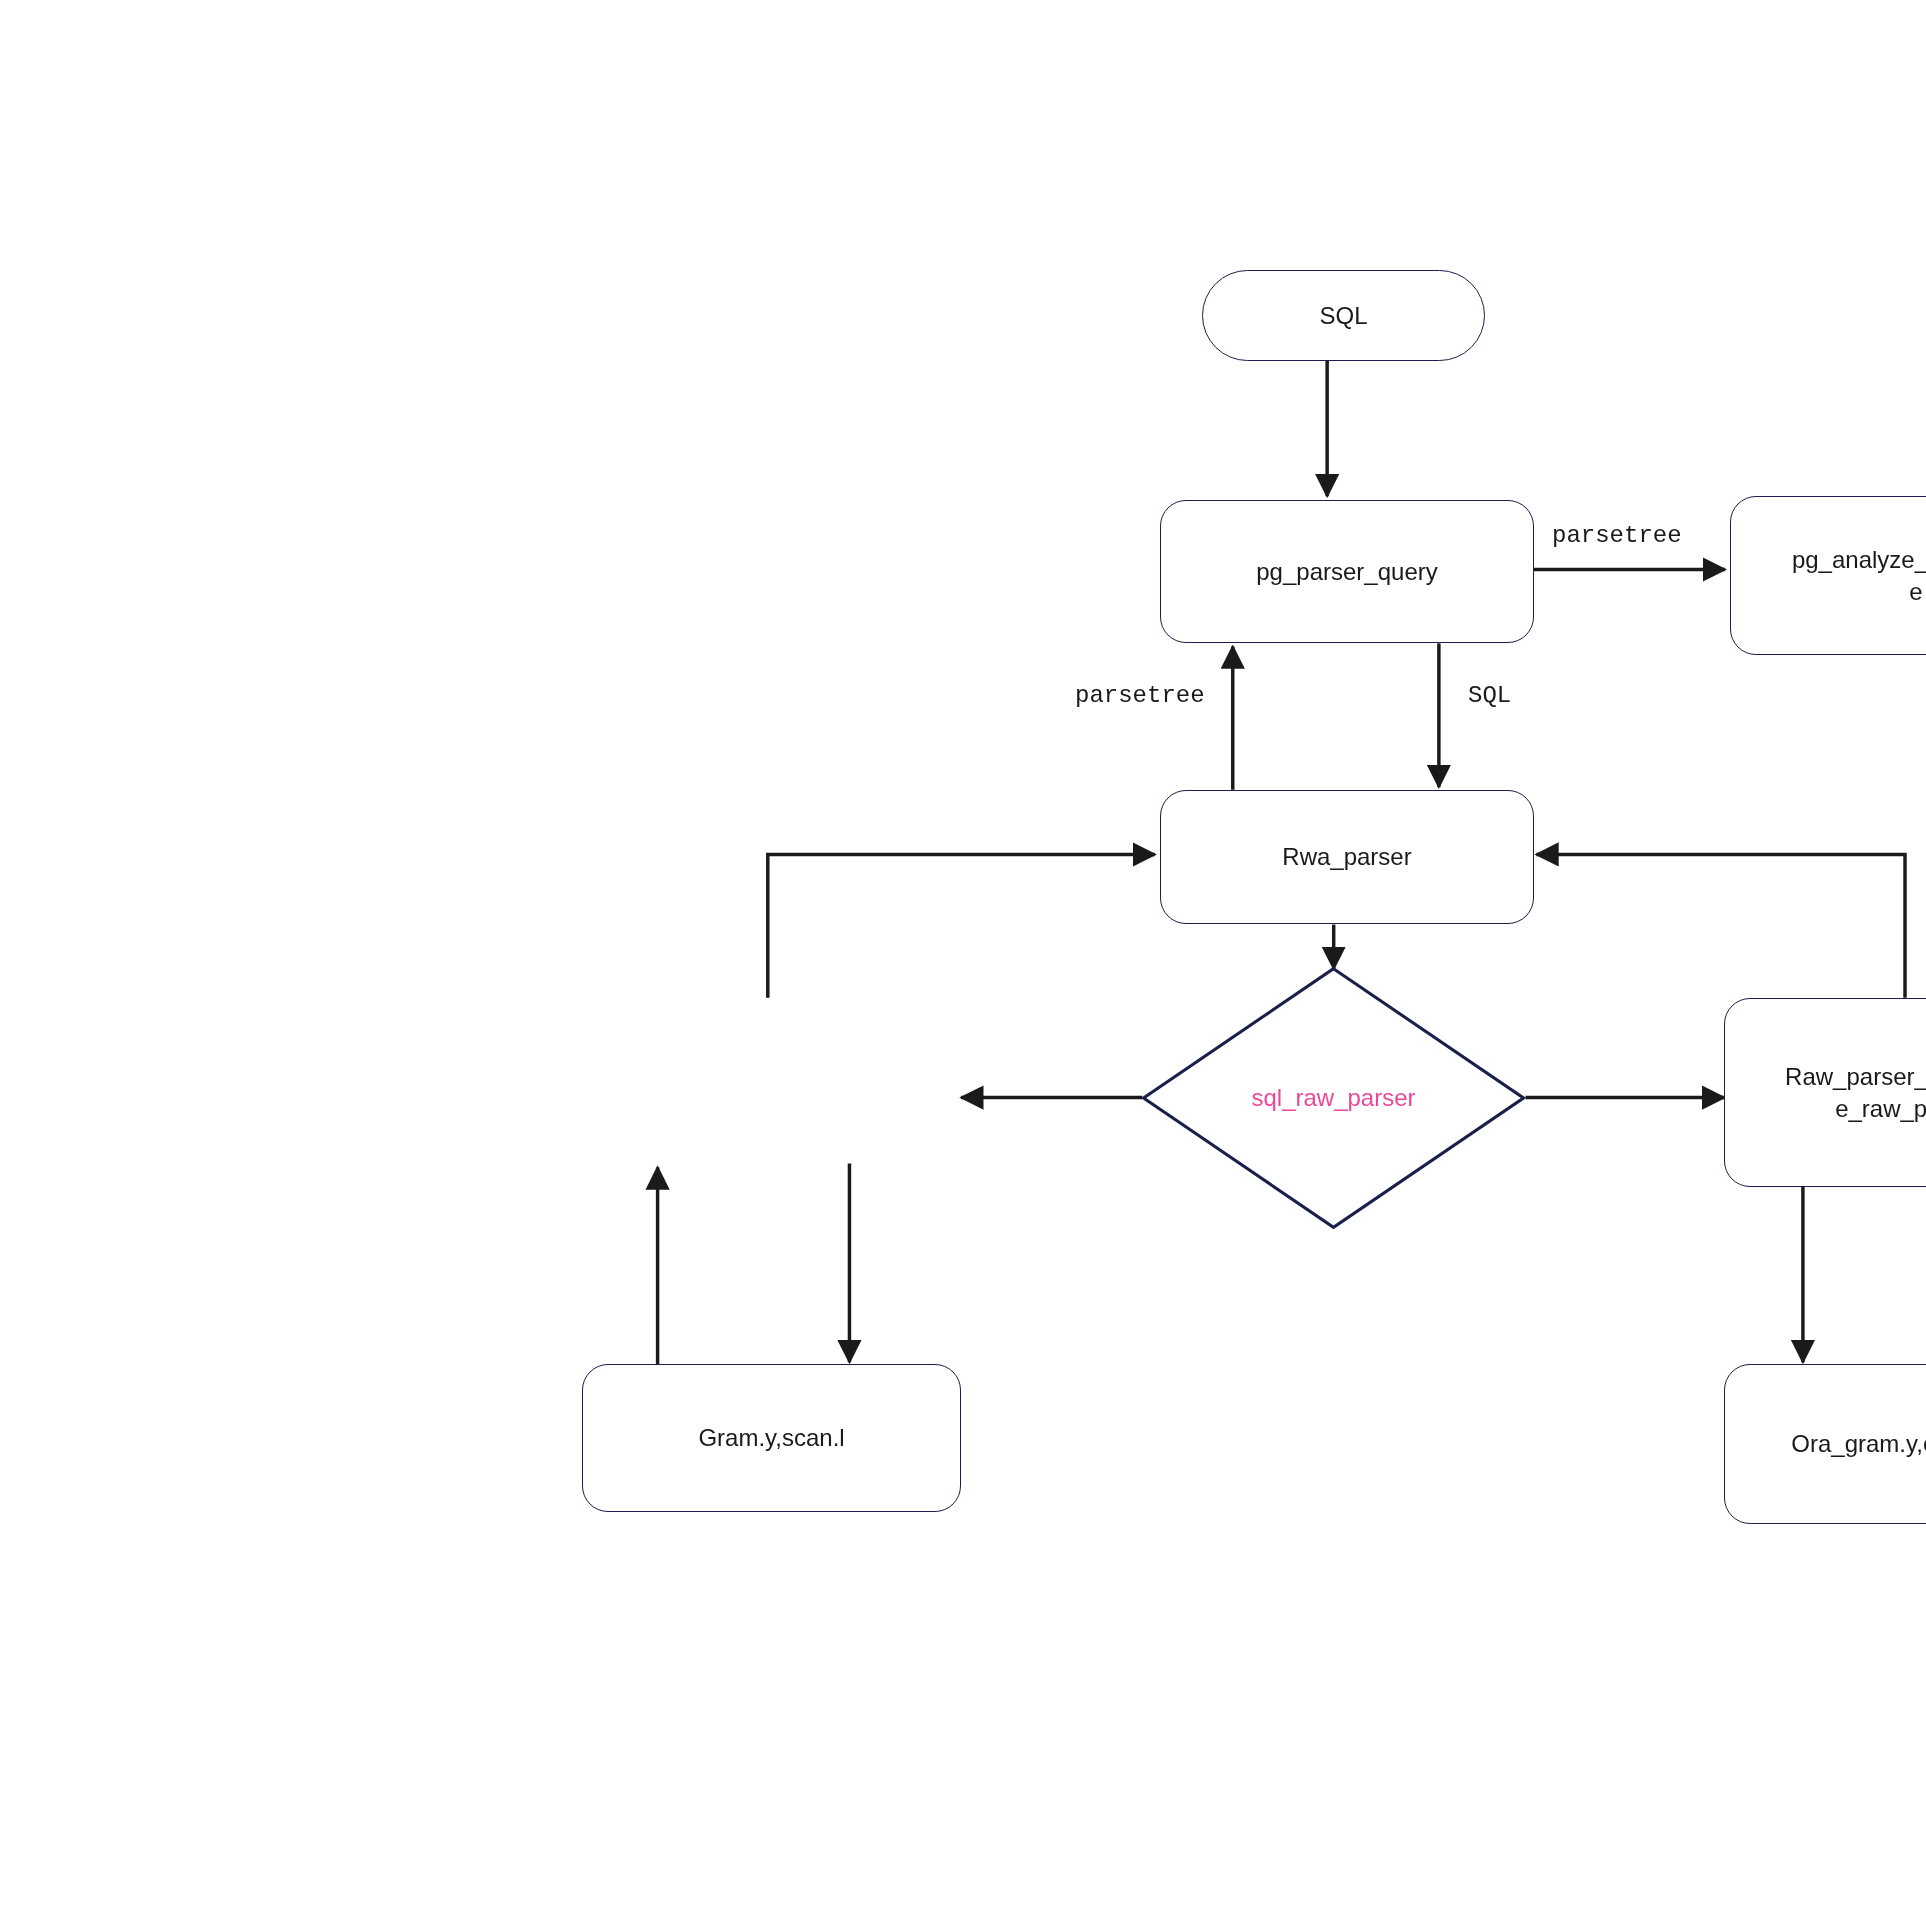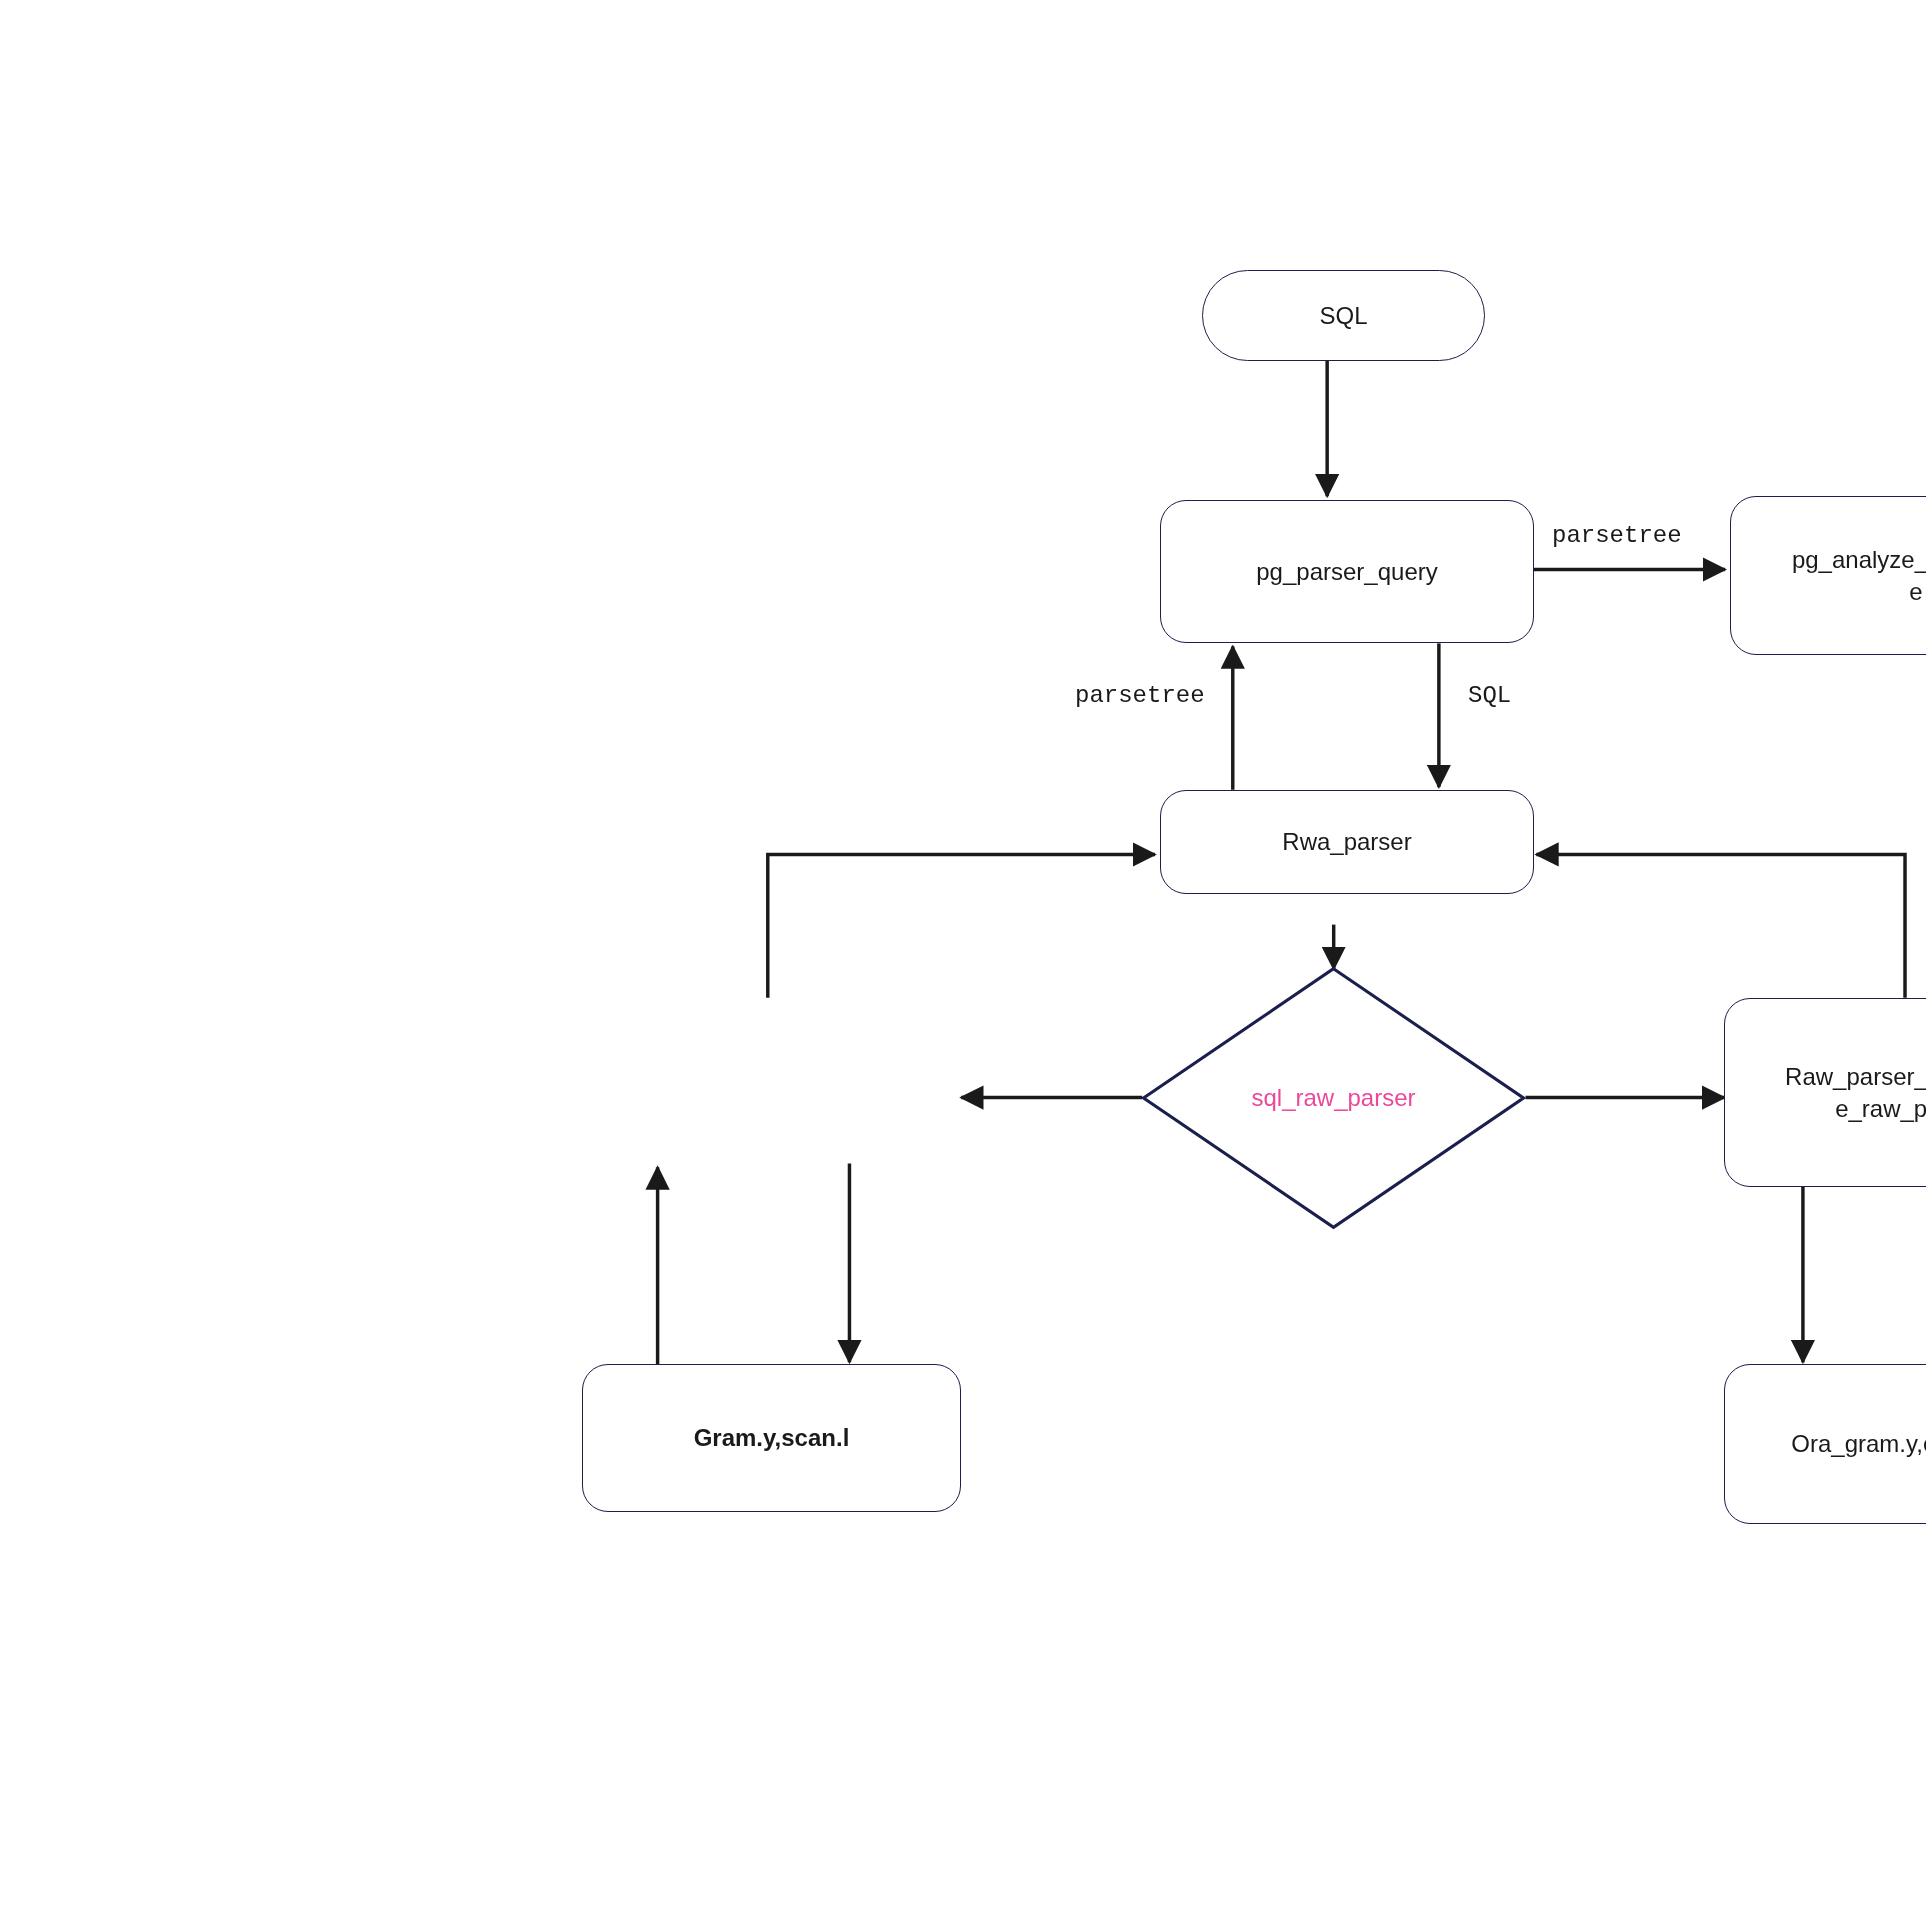--- a/index.html
+++ b/index.html
@@ -131,38 +131,38 @@
 
   <div class="node rect" style="left:1160px; top:500px; width:374px; height:143px;">
     <span class="label">pg_parser_query</span>
   </div>
 
   <div class="node rect" style="left:1730px; top:496px; width:372px; height:159px;">
     <span class="label">pg_analyze_and_rewrit
 e</span>
   </div>
 
-  <div class="node rect" style="left:1160px; top:790px; width:374px; height:104px;">
+  <div class="node rect" style="left:1160px; top:790px; width:374px; height:134px;">
     <span class="label">Rwa_parser</span>
   </div>
 
   <div class="diamond-wrap" style="left:1142px; top:967px; width:383px; height:262px;">
     <svg width="383" height="262" viewBox="0 0 995 680">
       <polygon points="497.5,4 991,340 497.5,676 4,340" fill="#ffffff" stroke="#1a1f4b" stroke-width="8"></polygon>
     </svg>
     <span class="label">sql_raw_parser</span>
   </div>
 
 
   <div class="node rect" style="left:1724px; top:998px; width:377px; height:189px;">
     <span class="label">Raw_parser_hook(oracl
 e_raw_parser)</span>
   </div>
 
-  <div class="node rect" style="left:582px; top:1364px; width:379px; height:148px;font-weight:bold;">
+  <div class="node rect" style="left:582px; top:1364px; width:379px; height:148px;">
     <span class="label">Gram.y,scan.l</span>
   </div>
 
   <div class="node rect" style="left:1724px; top:1364px; width:377px; height:160px;">
     <span class="label">Ora_gram.y,ora_scan.l</span>
   </div>
 
   <div class="edge-label" style="left:1552px; top:522px;">parsetree</div>
 
   <div class="edge-label" style="left:1075px; top:682px;">parsetree</div>

